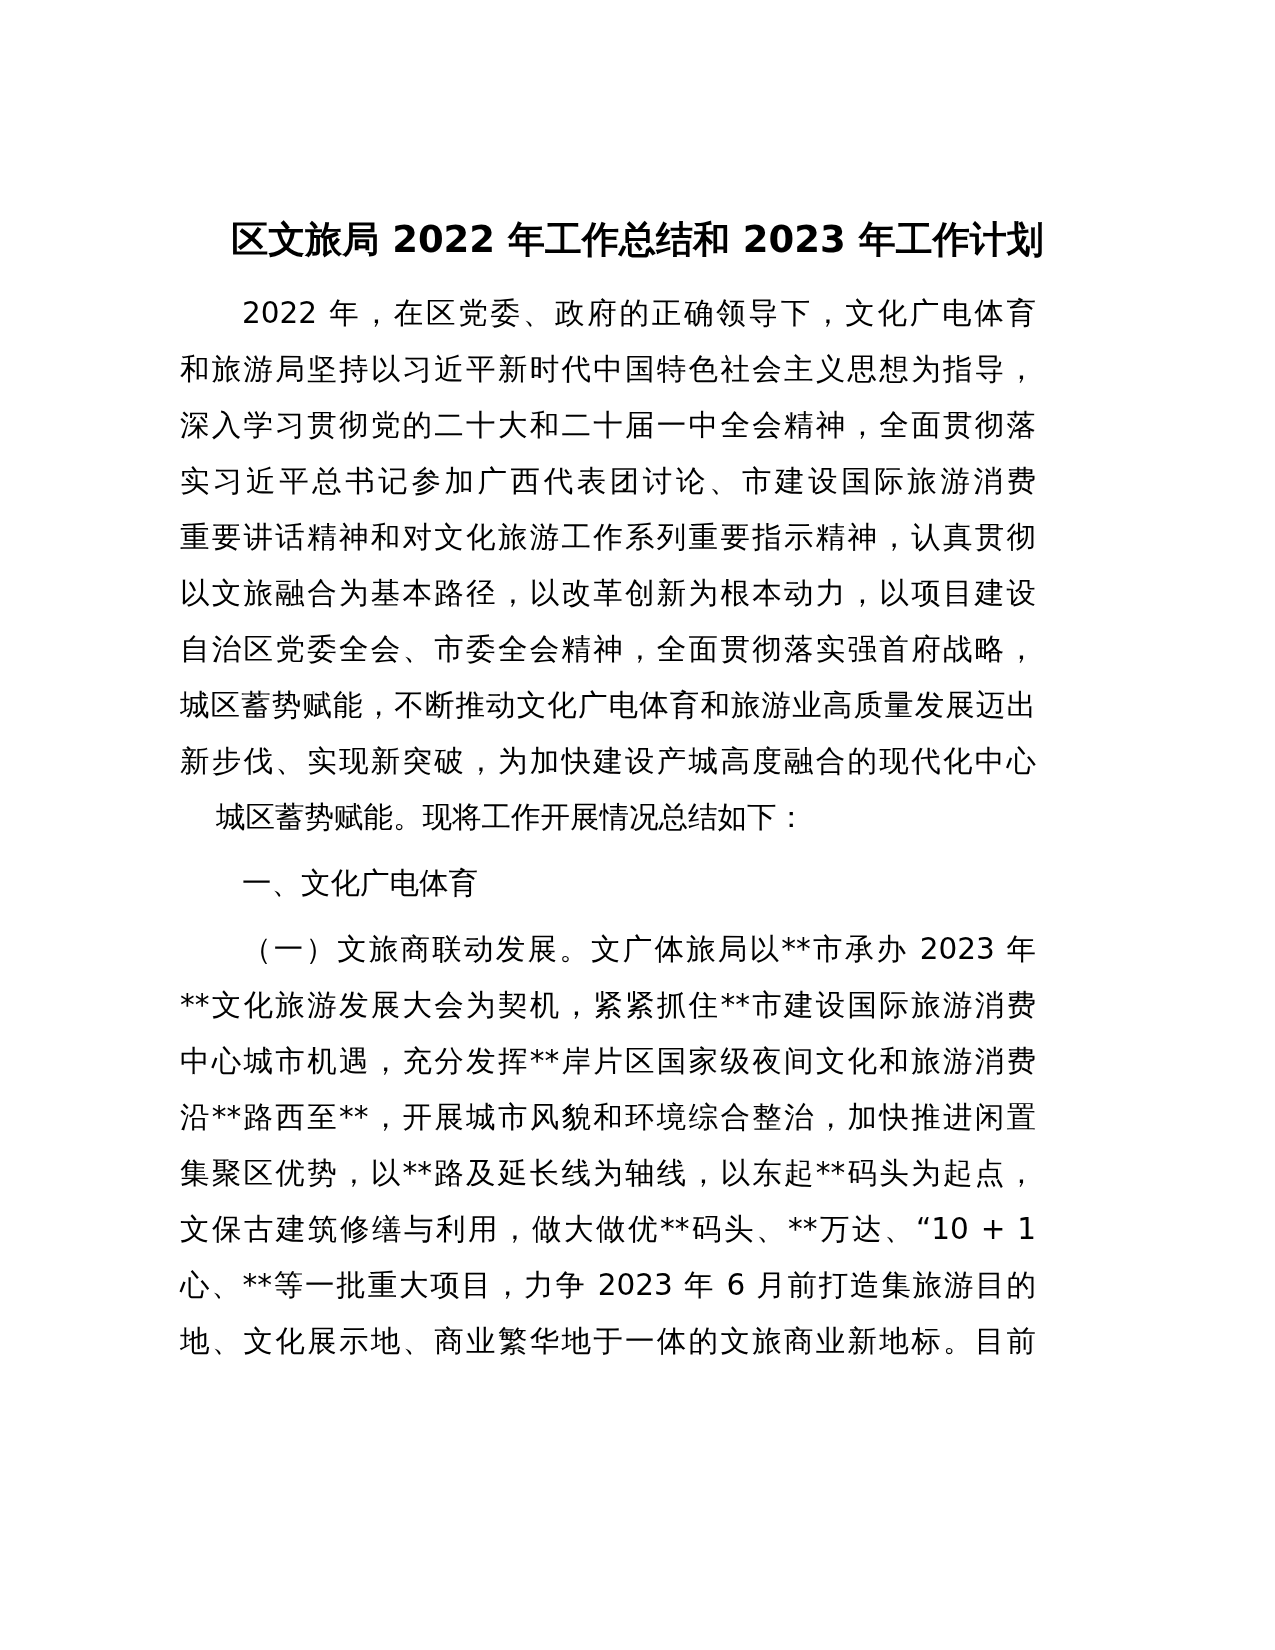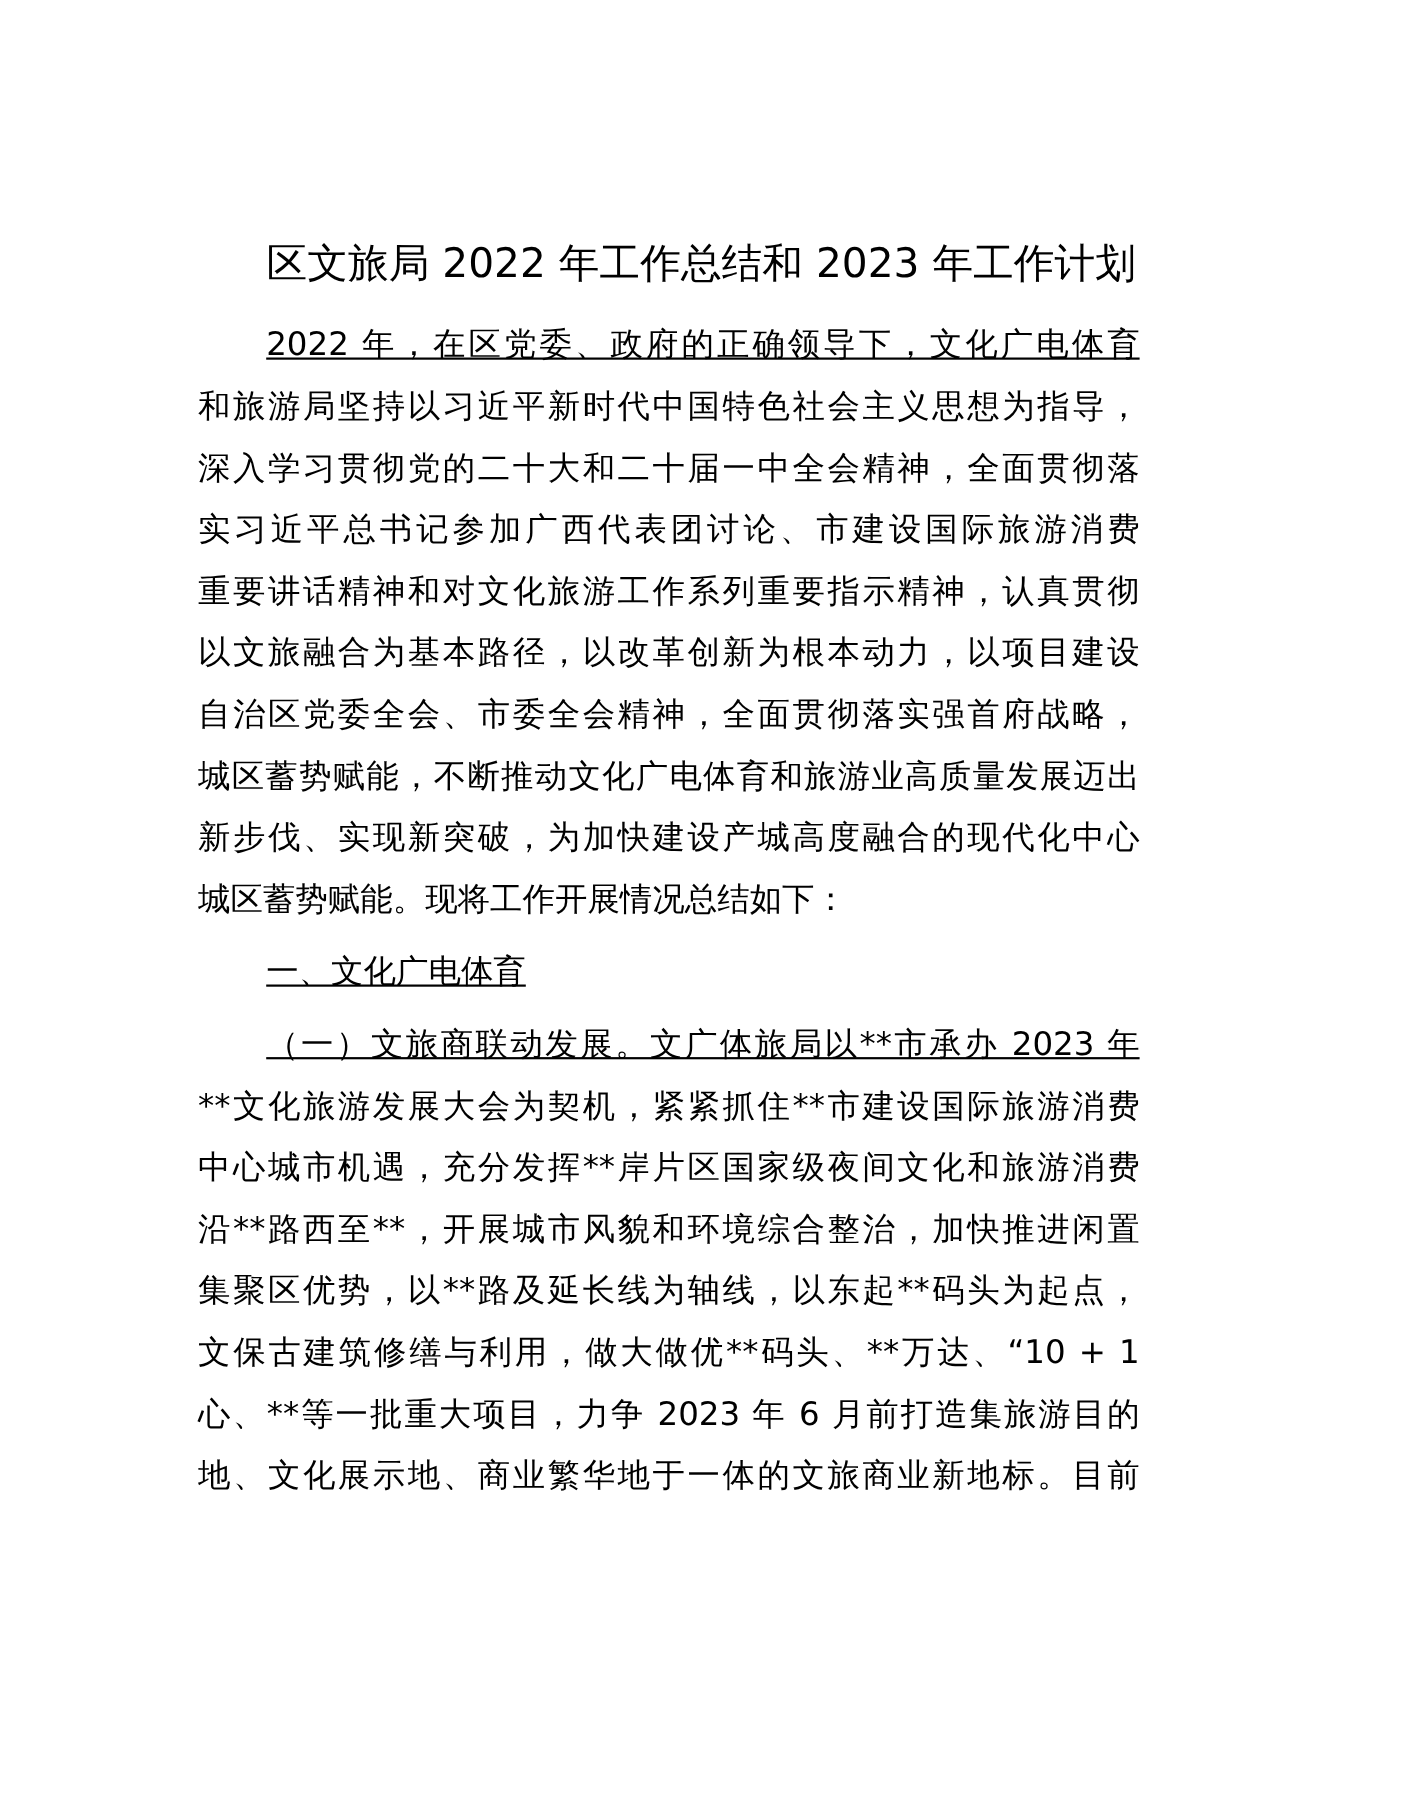--- a/index.html
+++ b/index.html
@@ -25,44 +25,44 @@
     }
     .title {
       position: absolute;
       top: 212px;
       left: 0;
       width: 1275px;
       text-align: center;
       font-size: 37px;
       line-height: 56px;
       letter-spacing: 0px;
-      font-weight: normal;
+      font-weight: bold;
       margin: 0;
     }
     .body-text {
       position: absolute;
       left: 180px;
       top: 285px;
       width: 856px;
     }
     .line {
       display: block;
       height: 56px;
       line-height: 56px;
       font-size: 29.5px;
       white-space: nowrap;
       text-align: justify;
       text-align-last: justify;
     }
     .line.last {
       text-align-last: left;
+      margin-left: 36px;
     }
     .line.indent {
       padding-left: 62px;
-      text-decoration: underline;
     }
     .line.heading {
       text-align-last: left;
     }
     .spacer {
       display: block;
       height: 10px;
     }
   </style>
 </head>

